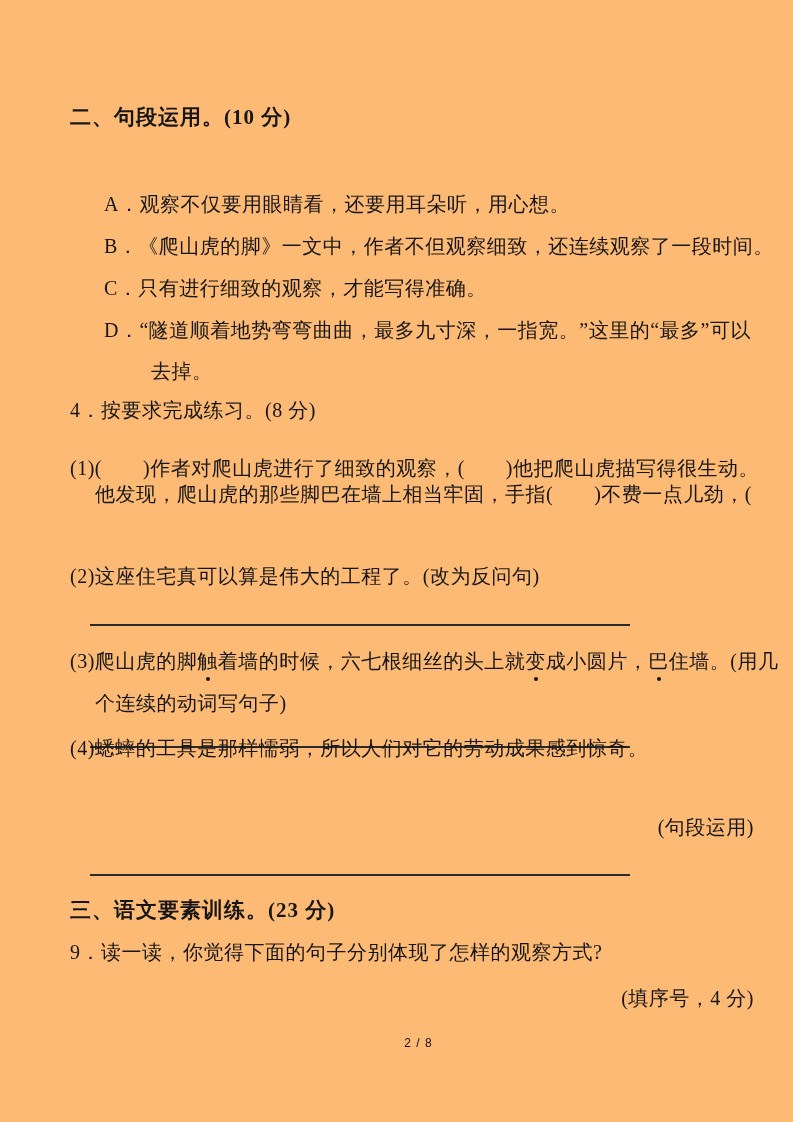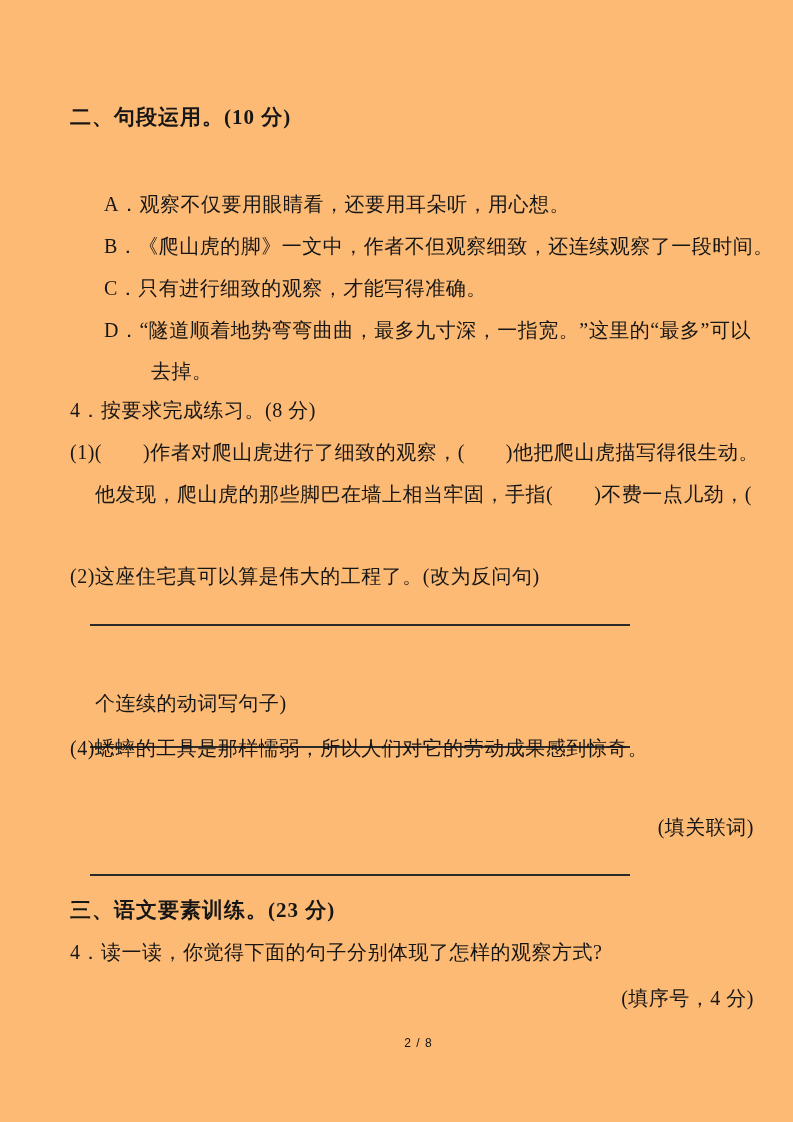--- a/index.html
+++ b/index.html
@@ -78,41 +78,44 @@
   <div class="line indent-opt" style="top:274px">C．只有进行细致的观察，才能写得准确。</div>
 
   <div class="line indent-opt" style="top:232px">B．《爬山虎的脚》一文中，作者不但观察细致，还连续观察了一段时间。</div>
 
   <div class="line indent-opt" style="top:316px">D．“隧道顺着地势弯弯曲曲，最多九寸深，一指宽。”这里的“最多”可以</div>
 
   <div class="line indent-wrap" style="top:357px">去掉。</div>
 
   <div class="line indent-q" style="top:396px">4．按要求完成练习。(8 分)</div>
 
-  <div class="line indent-q" style="top:438px">(1)(　　)作者对爬山虎进行了细致的观察，(　　)他把爬山虎描写得很生动。</div>
+  <div class="line indent-q" style="top:454px">(1)(　　)作者对爬山虎进行了细致的观察，(　　)他把爬山虎描写得很生动。</div>
 
   <div class="line indent-cont" style="top:480px">他发现，爬山虎的那些脚巴在墙上相当牢固，手指(　　)不费一点儿劲，(　　)</div>
 
 
   <div class="line indent-q" style="top:562px">(2)这座住宅真可以算是伟大的工程了。(改为反问句)</div>
 
   <div class="answer-line" style="top:600px"></div>
 
+  <div class="line indent-q" style="top:647px">
+    <span>(3)爬山虎的脚</span><span class="emdot">触</span><span>着墙的时候，六七根细丝的头上就</span><span class="emdot">变</span><span>成小圆片，</span><span class="emdot">巴</span><span>住墙。(用几</span>
+  </div>
 
   <div class="line indent-cont" style="top:689px">个连续的动词写句子)</div>
 
   <div class="answer-line" style="top:722px"></div>
 
   <div class="line indent-q" style="top:734px">(4)蟋蟀的工具是那样懦弱，所以人们对它的劳动成果感到惊奇。</div>
 
-  <div class="line right-note" style="top:813px">(填关联词)</div>
+  <div class="line right-note" style="top:813px">(句段运用)</div>
 
   <div class="answer-line" style="top:850px"></div>
 
   <div class="line heading indent-q" style="top:896px">三、语文要素训练。(23 分)</div>
 
-  <div class="line indent-q" style="top:938px">4．读一读，你觉得下面的句子分别体现了怎样的观察方式?</div>
+  <div class="line indent-q" style="top:938px">9．读一读，你觉得下面的句子分别体现了怎样的观察方式?</div>
 
   <div class="line right-note" style="top:984px">(填序号，4 分)</div>
 
   <div class="page-num">2 / 8</div>
 
 </div>
 
 </body></html>

